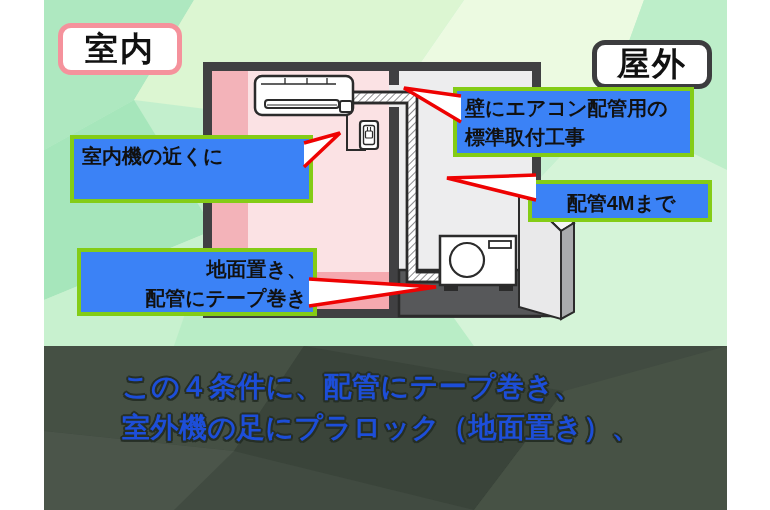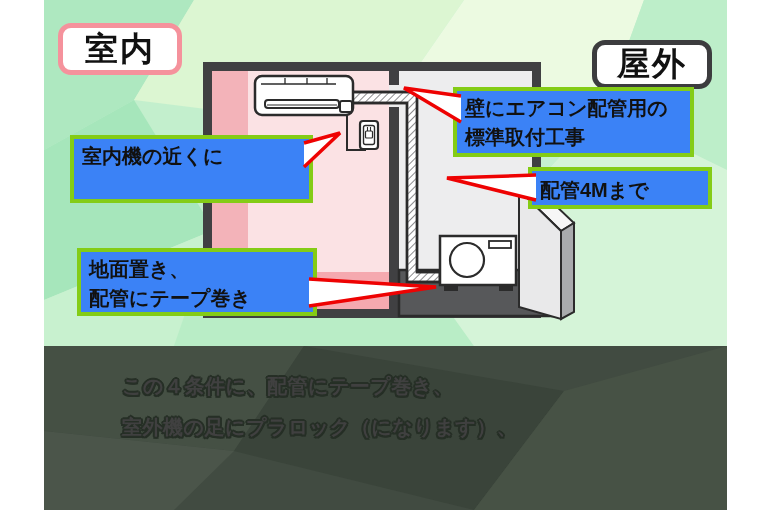--- a/index.html
+++ b/index.html
@@ -21,27 +21,27 @@
   .area-label.indoor{left:58px;top:23px;width:124px;height:52px;border:5px solid #f5929c;}
   .area-label.outdoor{left:592px;top:40px;width:120px;height:49px;border:5px solid #3c3c3e;}
 
   .callout{
     position:absolute;z-index:2;background:#3b82f6;border:4px solid #84cc16;
     box-sizing:border-box;color:#111;font-size:20px;line-height:29px;
     padding:3px 6px 0 8px;white-space:nowrap;
   }
   .callout .ln{display:block;}
   .callout.wall-hole{left:453px;top:87px;width:241px;height:70px;}
-  .callout.pipe-length{left:528px;top:167px;width:184px;height:42px;line-height:33px;}
+  .callout.pipe-length{left:528px;top:180px;width:184px;height:42px;text-align:center;line-height:33px;}
   .callout.outlet{left:70px;top:135px;width:243px;height:68px;}
-  .callout.placement{left:77px;top:248px;width:240px;height:68px;}
+  .callout.placement{left:77px;top:248px;width:240px;height:68px;text-align:right;}
 
   .footer-text{
-    position:absolute;left:122px;top:366px;z-index:2;color:#404040;
-    font-size:20px;line-height:41px;white-space:nowrap;letter-spacing:0.5px;
+    position:absolute;left:122px;top:366px;z-index:2;color:#1d4ed8;
+    font-size:28px;line-height:41px;white-space:nowrap;letter-spacing:0.5px;
     text-shadow:2px 0 0 #262f26,-2px 0 0 #262f26,0 2px 0 #262f26,0 -2px 0 #262f26,
       1.5px 1.5px 0 #262f26,-1.5px 1.5px 0 #262f26,1.5px -1.5px 0 #262f26,-1.5px -1.5px 0 #262f26;
   }
 </style>
 </head>
 <body>
 
 <div class="canvas">
 
   <div class="bg-green">
@@ -147,16 +147,16 @@
 
   <svg class="tails" viewBox="0 0 770 510">
     <path d="M461,96 L404,88 L461,122" fill="#ffffff" stroke="#ee0202" stroke-width="3.5"></path>
     <path d="M536,175 L447,178 L536,200" fill="#ffffff" stroke="#ee0202" stroke-width="3.5"></path>
     <path d="M304,143 L340,133 L304,167" fill="#ffffff" stroke="#ee0202" stroke-width="3.5"></path>
     <path d="M309,279 L436,287 L309,306" fill="#ffffff" stroke="#ee0202" stroke-width="3.5"></path>
   </svg>
 
   <div class="footer-text">
     <div>この４条件に、配管にテープ巻き、</div>
-    <div>室外機の足にプラロック（になります）、</div>
+    <div>室外機の足にプラロック（地面置き）、</div>
   </div>
 
 </div>
 
 </body></html>

